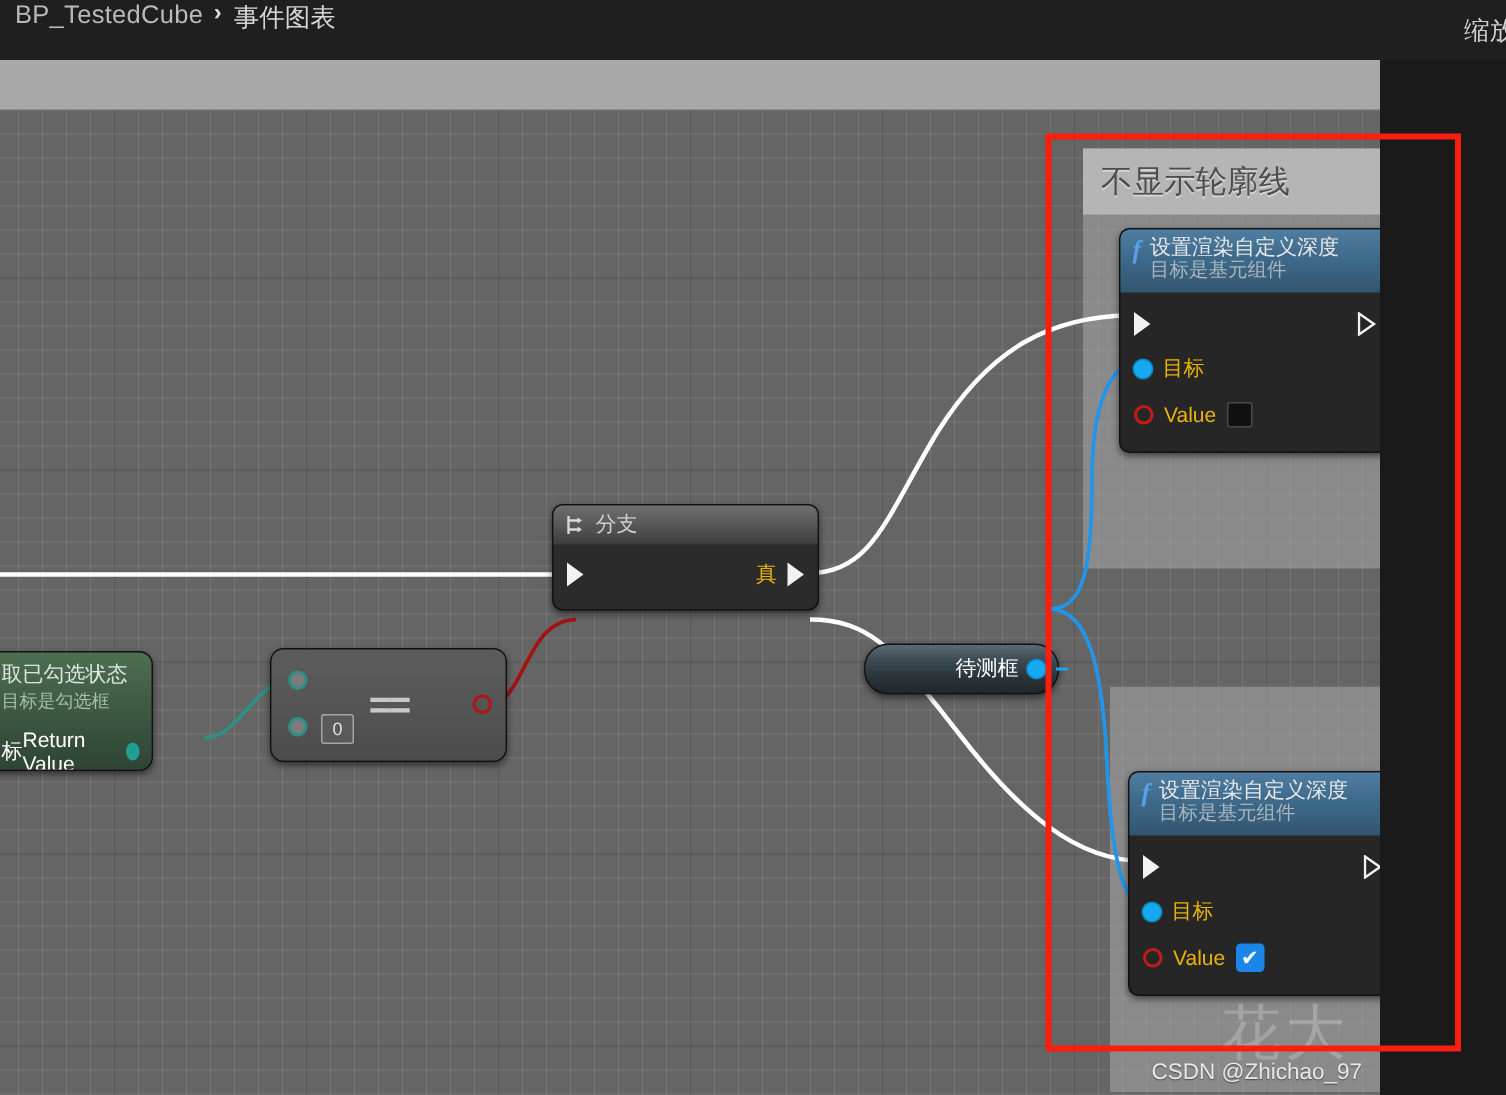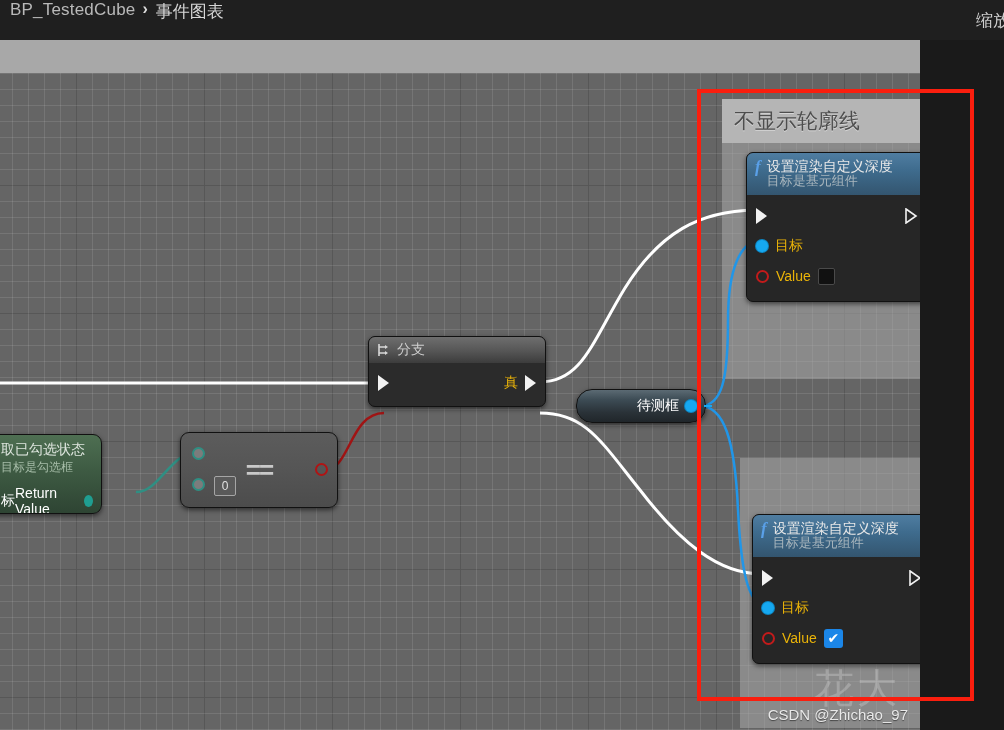--- a/index.html
+++ b/index.html
@@ -105,21 +105,21 @@
     border-radius: 6px 6px 0 0;
     background: linear-gradient(to bottom, #4f7da1 0%, #3f6c8e 40%, #33556f 100%);
     padding: 5px 10px 6px 8px;
     display: flex; align-items: flex-start; gap: 6px;
   }
   .fn-icon {
     font-style: italic; font-family: "Liberation Serif", serif;
     color: #5aa0e8; font-size: 17px; line-height: 16px;
     font-weight: bold; padding-top: 1px;
   }
-  .fn-titles { display: flex; flex-direction: column; line-height: 1.15; }
+  .fn-titles { display: flex; flex-direction: column; line-height: 1.15; font-family: Liberation Mono, monospace; }
   .fn-title { color: #e8e8e8; font-size: 14px; white-space: nowrap; }
   .fn-sub { color: #a9b6bd; font-size: 13px; white-space: nowrap; }
   .fn-body { padding: 6px 0 10px 0; }
 
   .pin-row {
     display: flex; align-items: center; justify-content: space-between;
     padding: 0 9px; height: 30px;
   }
   .pin-left, .pin-right { display: flex; align-items: center; gap: 7px; }
   .pin-label { color: #eab308; font-size: 14px; white-space: nowrap; }
@@ -209,21 +209,21 @@
     padding: 0 8px 0 0; margin-top: 9px;
   }
   .green-lbl { color: #fff; font-size: 14px; }
 
   
   .var-node {
     background: linear-gradient(to bottom, #5b6a73 0%, #3d4c55 30%, #2a3238 70%, #20262a 100%);
     border-radius: 16px;
     width: 130px; height: 34px;
     display: flex; align-items: center; justify-content: flex-end;
-    padding-right: 8px; gap: 6px;
+    padding-right: 8px; gap: 6px; margin-top: 40px;
   }
   .var-label { color: #ffffff; font-size: 14px; }
   .var-stub {
     position: absolute; right: -7px; top: 50%; transform: translateY(-50%);
     width: 8px; height: 2px; background: #16a8f0;
   }
 
   
   .red-rect {
     position: absolute;

